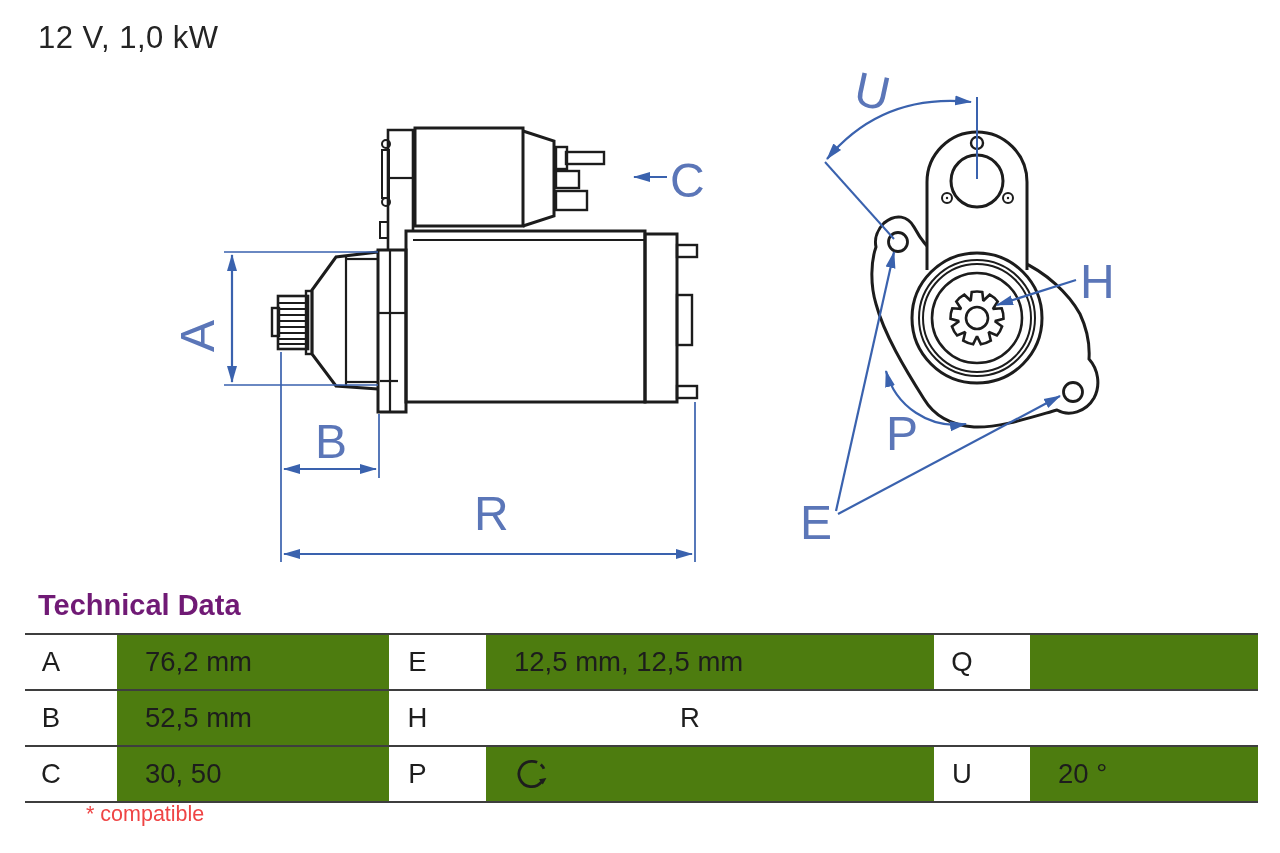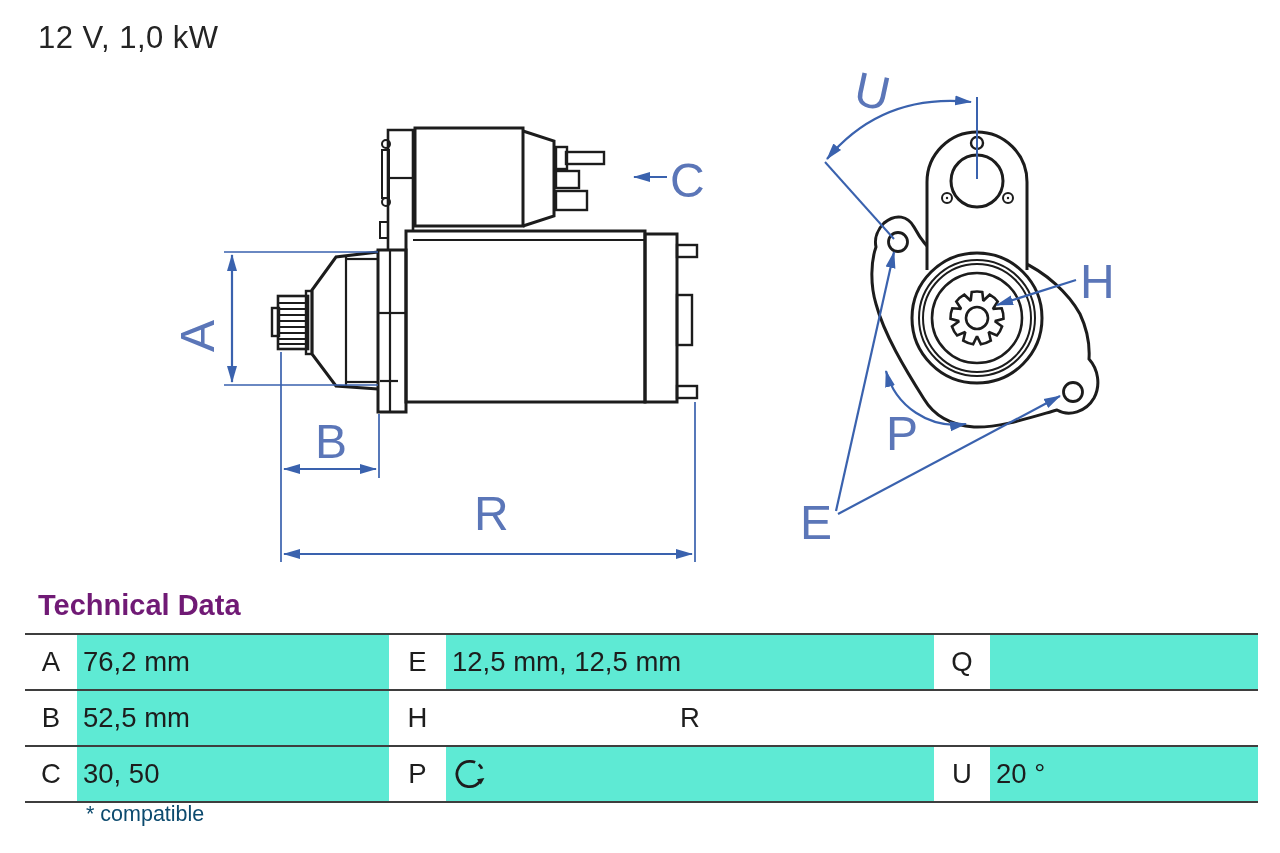--- a/index.html
+++ b/index.html
@@ -3,22 +3,22 @@
 <meta charset="utf-8">
 <style>
   html,body{margin:0;padding:0;background:#ffffff;}
   body{width:1280px;height:853px;position:relative;font-family:"Liberation Sans",sans-serif;overflow:hidden;}
   .page-title{position:absolute;left:38px;top:20px;font-size:31px;font-weight:400;color:#242424;letter-spacing:.5px;}
   .drawing-svg{position:absolute;left:0;top:0;}
   .tech-heading{position:absolute;left:38px;top:589px;font-size:29px;font-weight:700;color:#701a75;}
   .tech-table{position:absolute;left:25px;top:633px;width:1233px;border-top:2px solid #3e3e3e;font-size:27.5px;color:#1d1d1d;}
   .tt-row{display:grid;grid-template-columns:52px 312px 57px 488px 56px 1fr;height:54px;border-bottom:2px solid #3e3e3e;}
   .tt-key{display:flex;align-items:center;justify-content:center;background:#ffffff;}
-  .tt-val{background:#5eead4;display:flex;align-items:center;padding-left:6px;box-sizing:border-box;}
-  .footnote{position:absolute;left:86px;top:802px;font-size:21.5px;color:#0c4a6e;}
+  .tt-val{background:#4d7c0f;display:flex;align-items:center;padding-left:28px;box-sizing:border-box;margin-left:40px;}
+  .footnote{position:absolute;left:86px;top:802px;font-size:21.5px;color:#ef4444;}
   .dim-label{font-family:"Liberation Sans",sans-serif;font-size:48px;fill:#5b76b8;}
 </style>
 </head>
 <body>
 
 <div class="page-title">12 V, 1,0 kW</div>
 
 <svg class="drawing-svg" width="1280" height="580" viewBox="0 0 1280 580">
   <defs>
     <marker id="ah" markerUnits="userSpaceOnUse" markerWidth="18" markerHeight="12" refX="16" refY="6" orient="auto">

